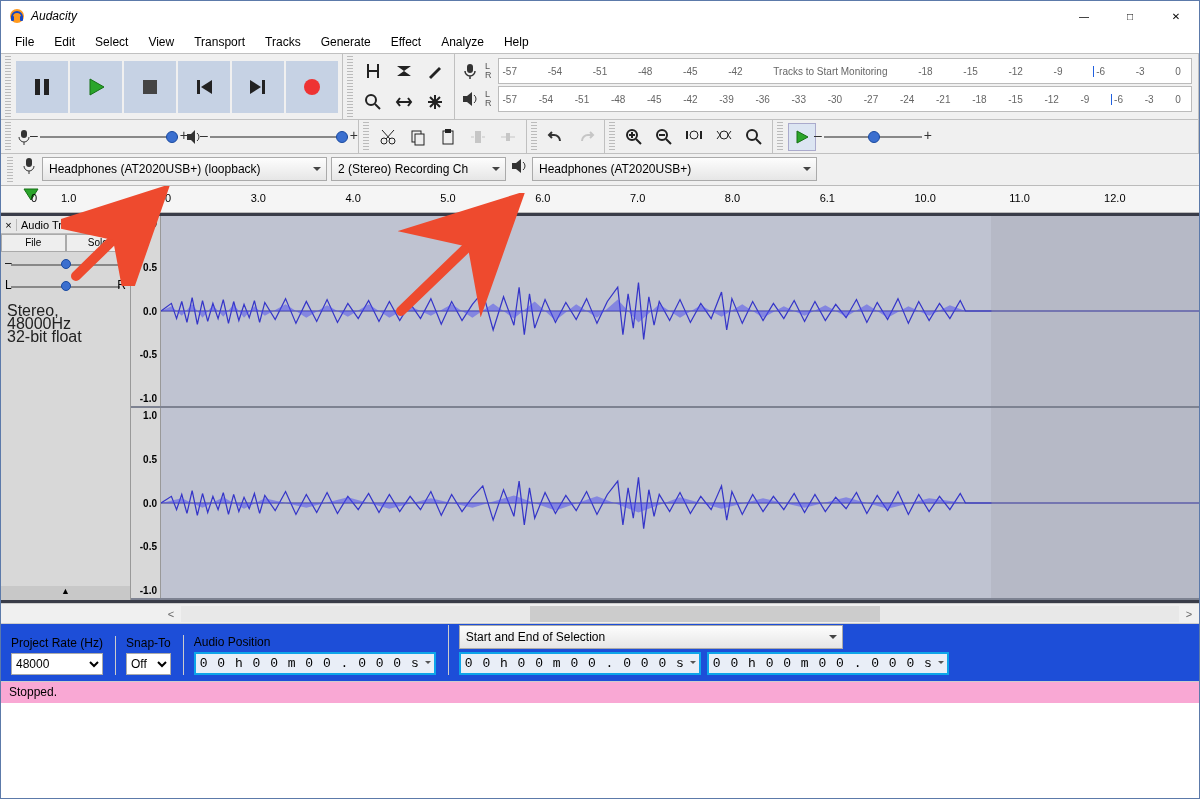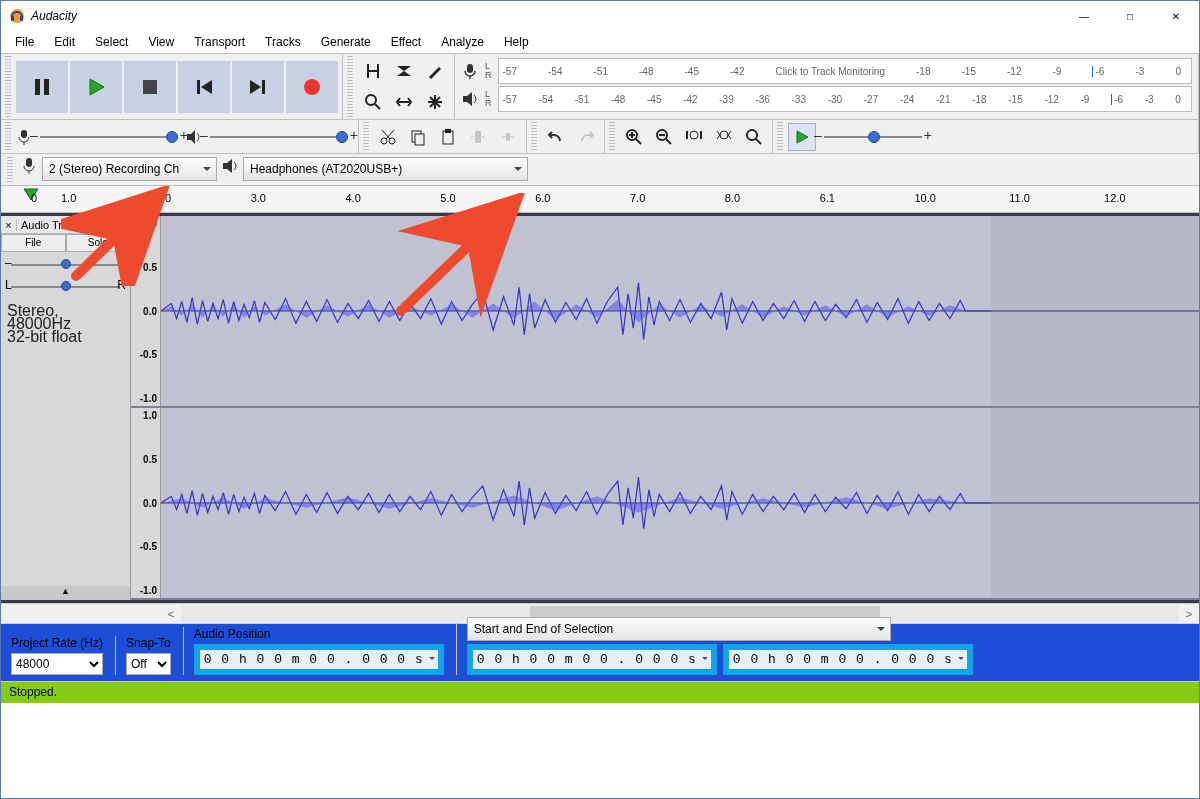--- a/index.html
+++ b/index.html
@@ -57,24 +57,24 @@
   .wavecanvas svg{position:absolute;left:0;top:0;}
   
   .hscroll{height:20px;background:#f0f0f0;display:flex;align-items:center;border-top:1px solid #ccc;}
   .hscroll .arrow{width:20px;text-align:center;color:#666;font-size:11px;}
   .hscroll .trackbar{flex:1;height:16px;background:#e8e8e8;position:relative;}
   .hscroll .thumb{position:absolute;left:35%;width:35%;top:0;bottom:0;background:#ccc;}
   
   .selbar{padding:6px 10px;display:flex;align-items:flex-end;gap:12px;background:#1d4ed8;border-top:1px solid #ccc;height:58px;}
   .selcol{display:flex;flex-direction:column;gap:3px;font-size:12px;}
   .selcol.divider{border-left:1px solid #ccc;padding-left:10px;}
-  .timebox{font-family:"Courier New",monospace;background:#e9eef7;border:6px solid #0ea5e9;padding:2px 14px 2px 4px;font-size:13px;letter-spacing:1px;position:relative;}
+  .timebox{font-family:"Courier New",monospace;background:#e9eef7;border:2px solid #0ea5e9;padding:2px 14px 2px 4px;font-size:13px;letter-spacing:1px;position:relative;}
   .timebox::after{content:"";position:absolute;right:3px;top:7px;border:3px solid transparent;border-top-color:#555;}
   
-  .status{height:22px;border-top:1px solid #ccc;padding:3px 8px;font-size:12px;background:#84cc16;}
+  .status{height:22px;border-top:1px solid #ccc;padding:3px 8px;font-size:12px;background:#f9a8d4;}
   
   .arrow-svg{position:absolute;pointer-events:none;z-index:500;}
   select.plain{height:22px;font-size:12px;border:1px solid #aaa;background:#fff;}
 </style>
 </head>
 <body>
 
 <div class="titlebar">
   <svg class="logo" viewBox="0 0 16 16">
       <circle cx="8" cy="8" r="7" fill="#ff9a1f"></circle>
@@ -184,21 +184,21 @@
         </svg>
       <div style="font-size:9px;color:#555;line-height:9px;">L<br>R</div>
       <div class="meter">
         <div class="ticks">
           <span>-57</span>
             <span>-54</span>
             <span>-51</span>
             <span>-48</span>
             <span>-45</span>
             <span>-42</span>
-          <span style="font-size:10px;">Click to Track Monitoring</span>
+          <span style="font-size:10px;">Tracks to Start Monitoring</span>
           <span>-18</span>
             <span>-15</span>
             <span>-12</span>
             <span>-9</span>
           <span style="border-left:1px solid #2060e0;padding-left:2px;">-6</span>
             <span>-3</span>
             <span>0</span>
         </div>
       </div>
     </div>
@@ -355,20 +355,21 @@
       </div>
   </div>
 </div>
 
 <div class="toolrow" style="height:32px;padding:3px 6px;gap:4px;">
   <span class="grip"></span>
   <svg width="18" height="18">
       <rect x="6" y="1" width="6" height="9" rx="3" fill="#333"></rect>
       <path d="M4 9a5 5 0 0 0 10 0M9 14v3" stroke="#333" fill="none"></path>
     </svg>
+  <div class="combo" style="width:285px;">Headphones (AT2020USB+) (loopback)</div>
   <div class="combo" style="width:175px;">2 (Stereo) Recording Ch</div>
   <svg width="18" height="18">
       <polygon points="2,6 6,6 11,2 11,16 6,12 2,12" fill="#333"></polygon>
       <path d="M13 5a5 5 0 0 1 0 8" stroke="#333" fill="none"></path>
     </svg>
   <div class="combo" style="width:285px;">Headphones (AT2020USB+)</div>
 </div>
 
 <div class="ruler">
   <svg class="playhead" width="16" height="14">
@@ -474,21 +475,21 @@
   </div>
   <div class="selcol divider">
     <span>Snap-To</span>
     <select class="plain"><option>Off</option></select>
   </div>
   <div class="selcol divider">
     <span>Audio Position</span>
     <div class="timebox">0 0 h 0 0 m 0 0 . 0 0 0 s</div>
   </div>
   <div class="selcol divider" style="flex:0 0 auto;">
-    <div class="combo" style="width:424px;">Start and End of Selection</div>
+    <div class="combo" style="width:384px;">Start and End of Selection</div>
     <div style="display:flex;gap:6px;">
       <div class="timebox">0 0 h 0 0 m 0 0 . 0 0 0 s</div>
       <div class="timebox">0 0 h 0 0 m 0 0 . 0 0 0 s</div>
     </div>
   </div>
 </div>
 
 <div class="status">
   <span>Stopped.</span>
 </div>

